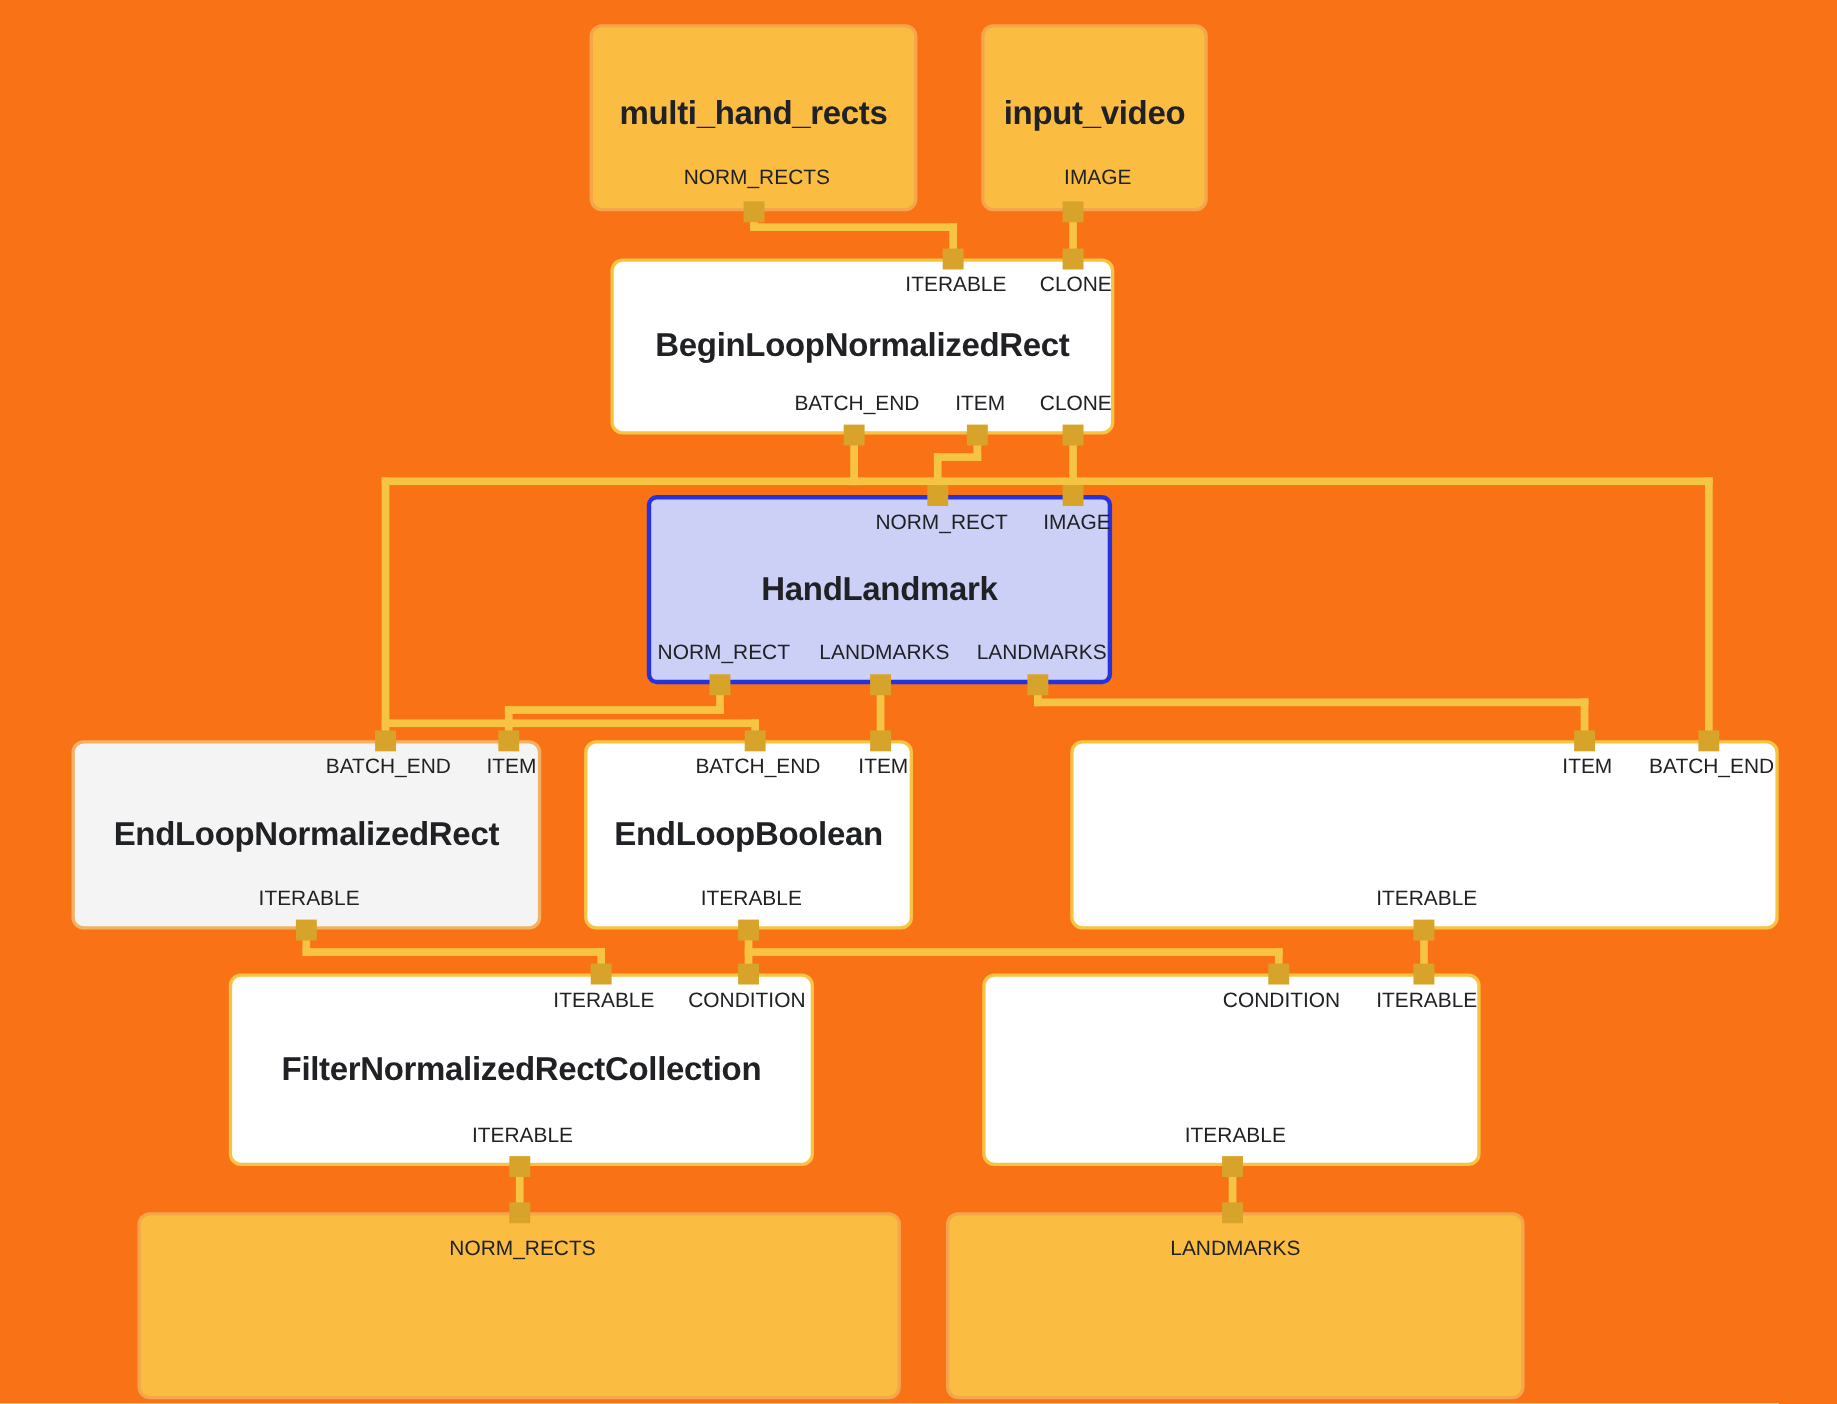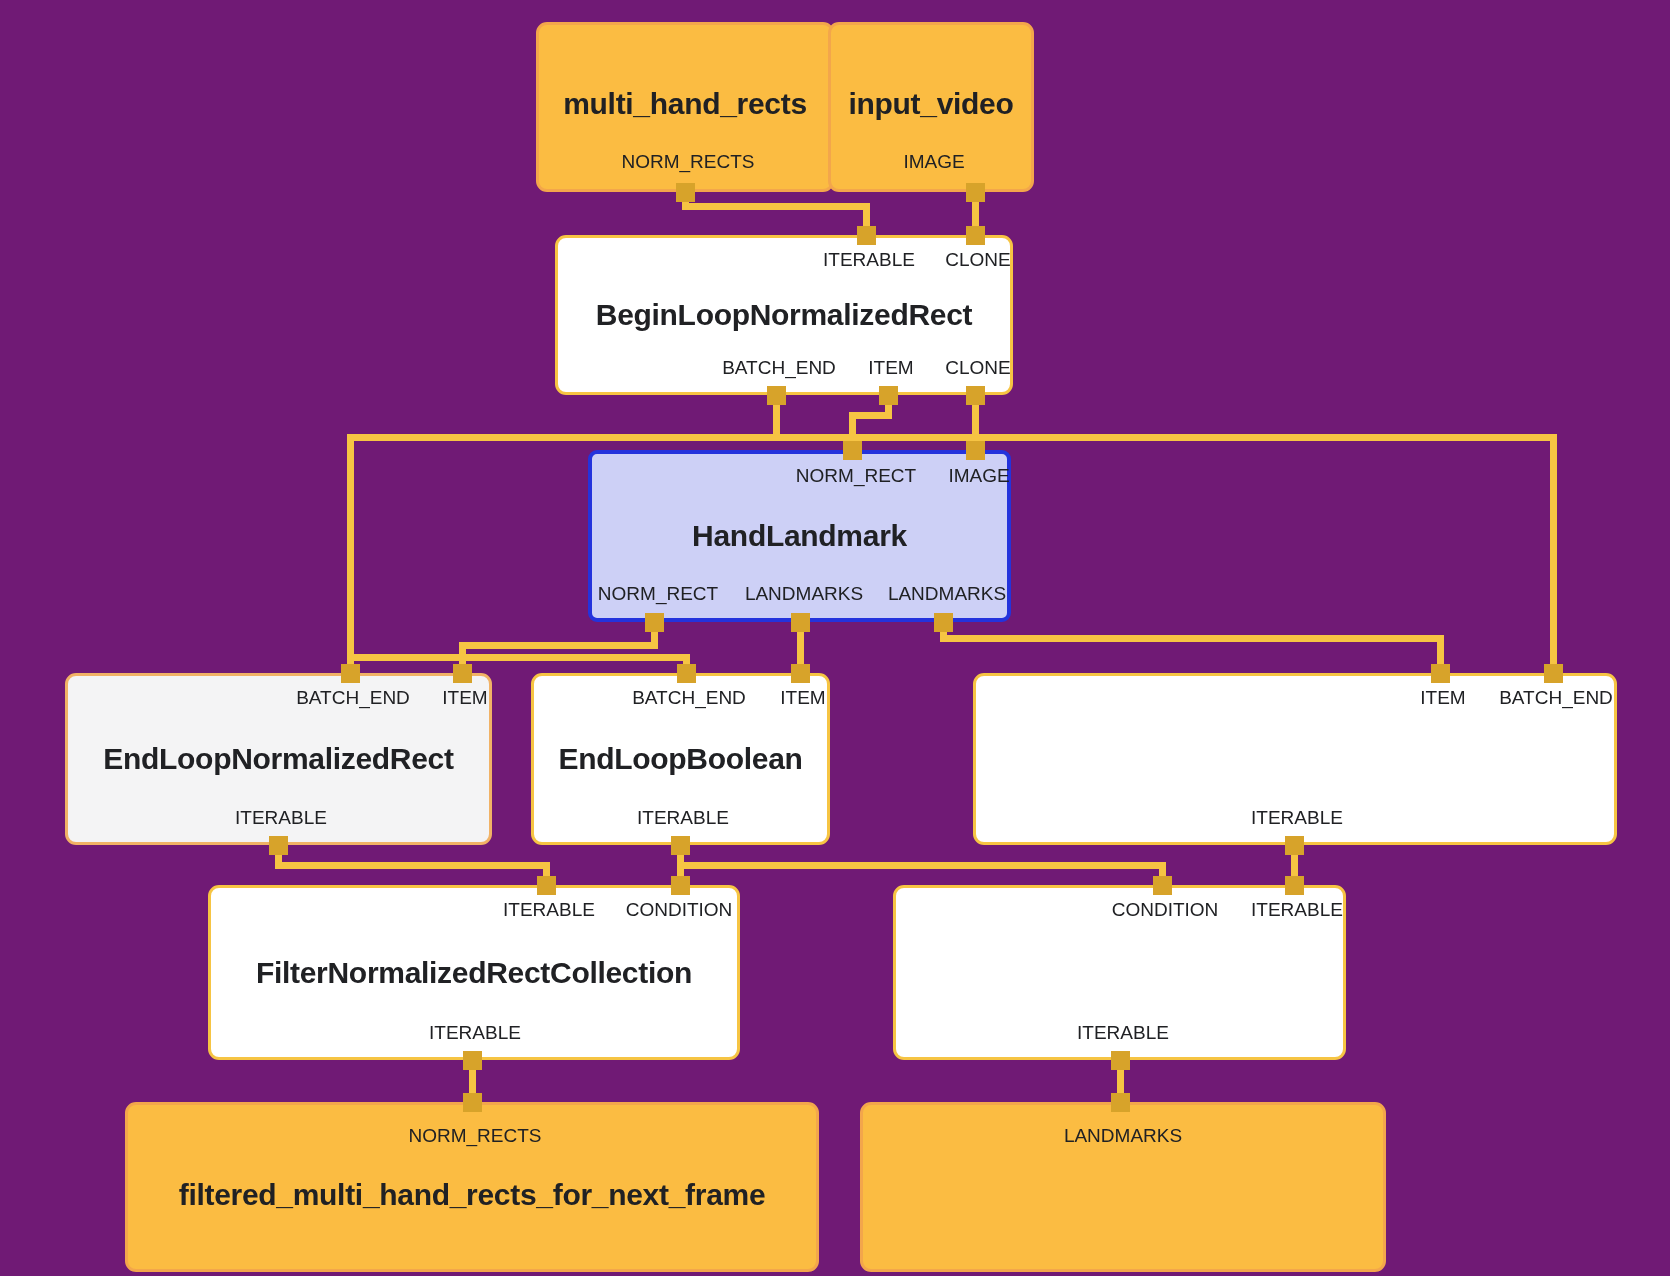--- a/index.html
+++ b/index.html
@@ -43,21 +43,21 @@
   .sink .pt{top:20px;}
   .op{background:#FFFFFF;border:3px solid #F6C443;}
   .op-gray{background:#F4F4F5;border:3px solid #F1B266;}
   .hand{background:#CDD0F6;border:4px solid #2433DC;border-radius:9px;}
   .seg{position:absolute;}
   .sq{position:absolute;width:19px;height:19px;}
 </style>
 </head>
 <body>
 
-<div class="canvas" style="width: 1670px; height: 1276px; background: #701a75;">
+<div class="canvas" style="width: 1670px; height: 1276px; background: #f97316;">
     <div class="seg" style="background: rgb(246, 196, 67); left: 681.5px; top: 188.5px; width: 7px; height: 21px;"></div>
     <div class="seg" style="background: rgb(246, 196, 67); left: 681.5px; top: 202.5px; width: 188px; height: 7px;"></div>
     <div class="seg" style="background: rgb(246, 196, 67); left: 862.5px; top: 202.5px; width: 7px; height: 36px;"></div>
     <div class="seg" style="background: rgb(246, 196, 67); left: 971.5px; top: 188.5px; width: 7px; height: 50px;"></div>
     <div class="seg" style="background: rgb(246, 196, 67); left: 772.5px; top: 391.5px; width: 7px; height: 49px;"></div>
     <div class="seg" style="background: rgb(246, 196, 67); left: 346.5px; top: 433.5px; width: 433px; height: 7px;"></div>
     <div class="seg" style="background: rgb(246, 196, 67); left: 346.5px; top: 433.5px; width: 7px; height: 243px;"></div>
     <div class="seg" style="background: rgb(246, 196, 67); left: 346.5px; top: 653.5px; width: 343px; height: 7px;"></div>
     <div class="seg" style="background: rgb(246, 196, 67); left: 682.5px; top: 653.5px; width: 7px; height: 23px;"></div>
     <div class="seg" style="background: rgb(246, 196, 67); left: 772.5px; top: 433.5px; width: 784px; height: 7px;"></div>
@@ -79,21 +79,21 @@
     <div class="seg" style="background: rgb(246, 196, 67); left: 676.5px; top: 841.5px; width: 7px; height: 47px;"></div>
     <div class="seg" style="background: rgb(246, 196, 67); left: 676.5px; top: 861.5px; width: 489px; height: 7px;"></div>
     <div class="seg" style="background: rgb(246, 196, 67); left: 1158.5px; top: 861.5px; width: 7px; height: 27px;"></div>
     <div class="seg" style="background: rgb(246, 196, 67); left: 1290.5px; top: 841.5px; width: 7px; height: 47px;"></div>
     <div class="seg" style="background: rgb(246, 196, 67); left: 468.5px; top: 1056.5px; width: 7px; height: 49px;"></div>
     <div class="seg" style="background: rgb(246, 196, 67); left: 1116.5px; top: 1056.5px; width: 7px; height: 49px;"></div>
     <div class="node source" style="left: 536px; top: 22px; width: 298px; height: 170px;">
       <div class="title">multi_hand_rects</div>
       <div class="port-label pb" style="left: 149px;">NORM_RECTS</div>
     </div>
-    <div class="node source" style="left: 828px; top: 22px; width: 206px; height: 170px;">
+    <div class="node source" style="left: 892px; top: 22px; width: 206px; height: 170px;">
       <div class="title">input_video</div>
       <div class="port-label pb" style="left: 103px;">IMAGE</div>
     </div>
     <div class="node op" style="left: 555px; top: 235px; width: 458px; height: 160px;">
       <div class="title">BeginLoopNormalizedRect</div>
       <div class="port-label pt" style="left: 311px;">ITERABLE</div>
       <div class="port-label pt" style="left: 420px;">CLONE</div>
       <div class="port-label pb" style="left: 221px;">BATCH_END</div>
       <div class="port-label pb" style="left: 333px;">ITEM</div>
       <div class="port-label pb" style="left: 420px;">CLONE</div>
@@ -128,21 +128,20 @@
       <div class="port-label pt" style="left: 338px;">ITERABLE</div>
       <div class="port-label pt" style="left: 468px;">CONDITION</div>
       <div class="port-label pb" style="left: 264px;">ITERABLE</div>
     </div>
     <div class="node op" style="left: 893px; top: 885px; width: 453px; height: 175px;">
       <div class="port-label pt" style="left: 269px;">CONDITION</div>
       <div class="port-label pt" style="left: 401px;">ITERABLE</div>
       <div class="port-label pb" style="left: 227px;">ITERABLE</div>
     </div>
     <div class="node sink" style="left: 125px; top: 1102px; width: 694px; height: 170px;">
-      <div class="title">filtered_multi_hand_rects_for_next_frame</div>
       <div class="port-label pt" style="left: 347px;">NORM_RECTS</div>
     </div>
     <div class="node sink" style="left: 860px; top: 1102px; width: 526px; height: 170px;">
       <div class="port-label pt" style="left: 260px;">LANDMARKS</div>
     </div>
     <div class="sq" style="background: rgb(215, 163, 42); left: 675.5px; top: 182.5px;"></div>
     <div class="sq" style="background: rgb(215, 163, 42); left: 856.5px; top: 225.5px;"></div>
     <div class="sq" style="background: rgb(215, 163, 42); left: 965.5px; top: 182.5px;"></div>
     <div class="sq" style="background: rgb(215, 163, 42); left: 965.5px; top: 225.5px;"></div>
     <div class="sq" style="background: rgb(215, 163, 42); left: 766.5px; top: 385.5px;"></div>

